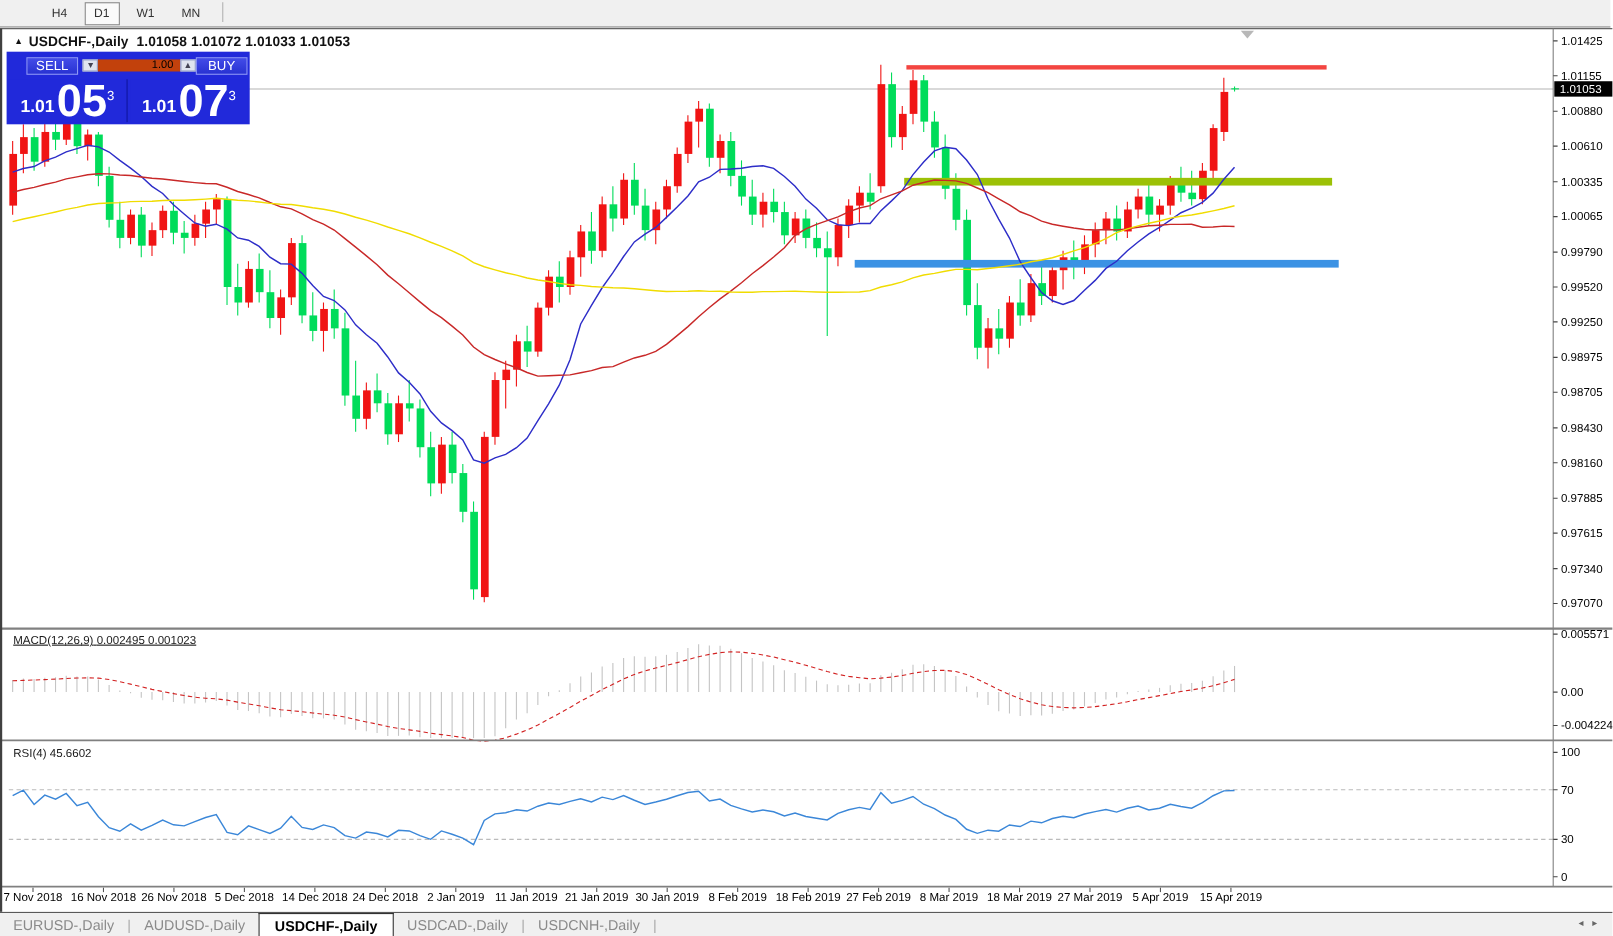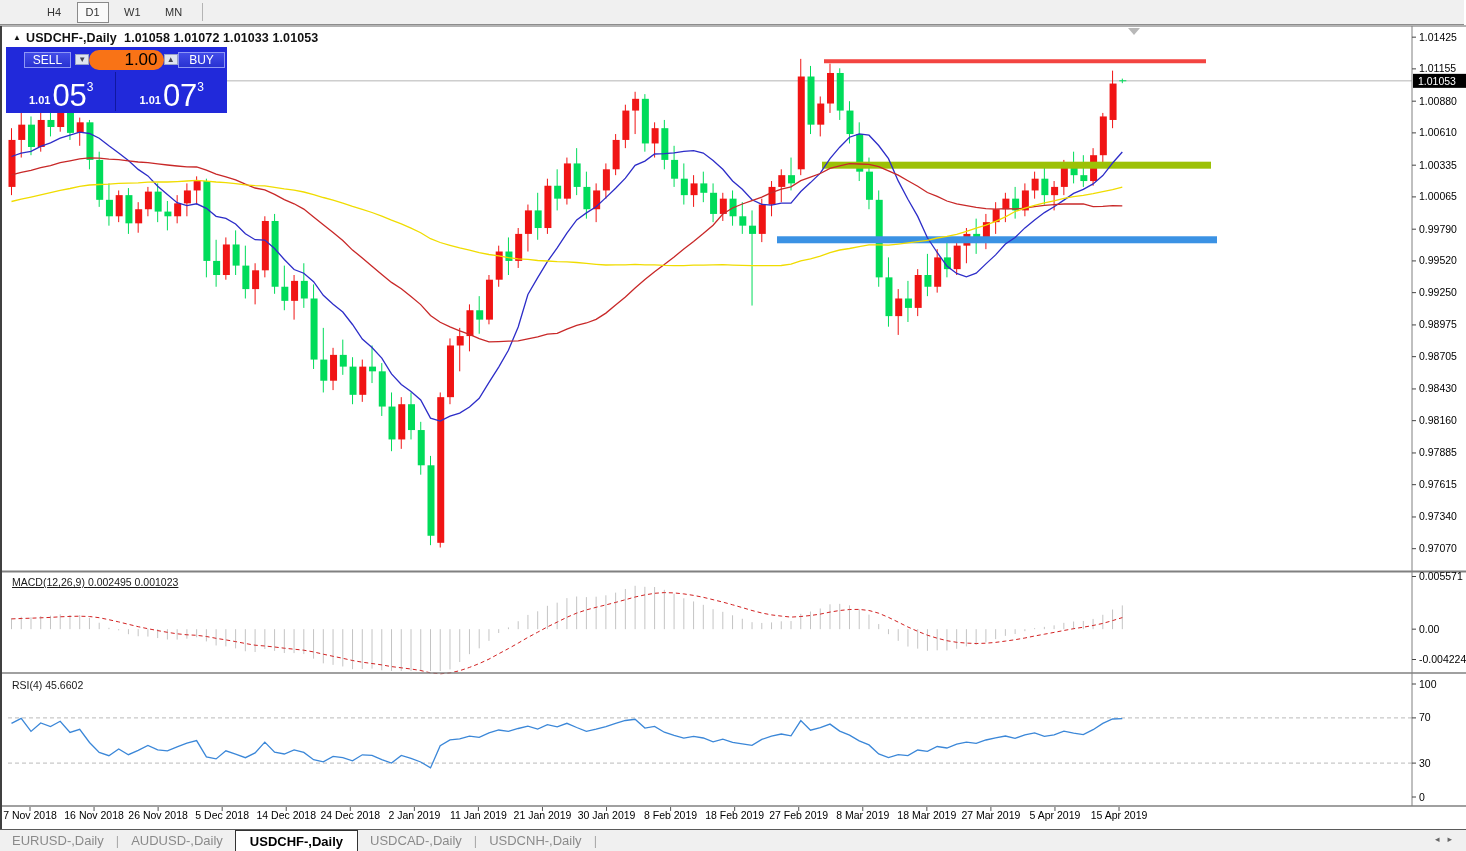--- a/index.html
+++ b/index.html
@@ -13,26 +13,26 @@
   #chart-svg{position:absolute;left:0;top:0;}
   .chart-title{position:absolute;left:13px;top:31px;font-size:12.5px;font-weight:700;color:#111;letter-spacing:0.1px;}
   .chart-title .tri{font-size:8px;vertical-align:2px;margin-right:5px;}
   
   .trade-panel{position:absolute;left:6px;top:47px;width:221px;background:#2129da;padding:2px;box-sizing:border-box;}
   .tp-row1{display:flex;height:21px;align-items:center;margin-bottom:2px;padding-left:16px;}
   .tp-btn{background:linear-gradient(#434ce8,#2832d2);border:1px solid #8e97f5;color:#fff;font-size:12px;display:flex;align-items:center;justify-content:center;box-sizing:border-box;}
   .tp-sell{width:49px;margin-right:4px;}
   .tp-buy{width:49px;}
   .tp-spin-btn{width:15px;background:#dfe4f0;border:1px solid #9aa4c8;color:#445;font-size:8px;display:flex;align-items:center;justify-content:center;box-sizing:border-box;}
-  .tp-vol{width:77px;background:#f97316;color:#000;font-size:17px;display:flex;align-items:center;justify-content:flex-end;padding-right:6px;box-sizing:border-box;border-radius:10px;}
+  .tp-vol{width:77px;background:#c2410c;color:#000;font-size:10px;display:flex;align-items:center;justify-content:flex-end;padding-right:6px;box-sizing:border-box;}
   .tp-row2{display:flex;height:39px;}
   .tp-tile{flex:1;background:#2129da;color:#fff;display:flex;align-items:flex-end;justify-content:center;padding-bottom:2px;}
   .tp-tile:first-child{margin-right:3px;border-right:1px solid #1017a0;}
-  .tp-prefix{font-size:11px;font-weight:700;line-height:1;margin-right:2px;margin-bottom:3px;}
-  .tp-big{font-size:31px;font-weight:400;line-height:0.85;}
+  .tp-prefix{font-size:16px;font-weight:700;line-height:1;margin-right:2px;margin-bottom:3px;}
+  .tp-big{font-size:41px;font-weight:700;line-height:0.85;}
   .tp-sup{font-size:12px;line-height:1;margin-bottom:16px;}
   
   .ind-label{position:absolute;font-size:10.5px;color:#1a1a1a;}
   
   .bottom-bar{position:absolute;left:0;top:829px;width:1466px;height:22px;background:#f0f0f0;border-top:1px solid #5a5a5a;box-sizing:border-box;display:flex;align-items:center;font-size:13px;color:#8a8a8a;}
   .sym-tab{padding:0 12px;height:21px;display:flex;align-items:center;cursor:default;white-space:nowrap;}
   .sym-tab.active{background:#ffffff;border:1px solid #333;border-bottom:none;color:#000;font-weight:700;padding:0 14px;}
   .sym-sep{color:#aaa;}
   .bb-arrows{position:absolute;right:6px;top:4px;font-size:9px;color:#666;letter-spacing:8px;}
 </style>

